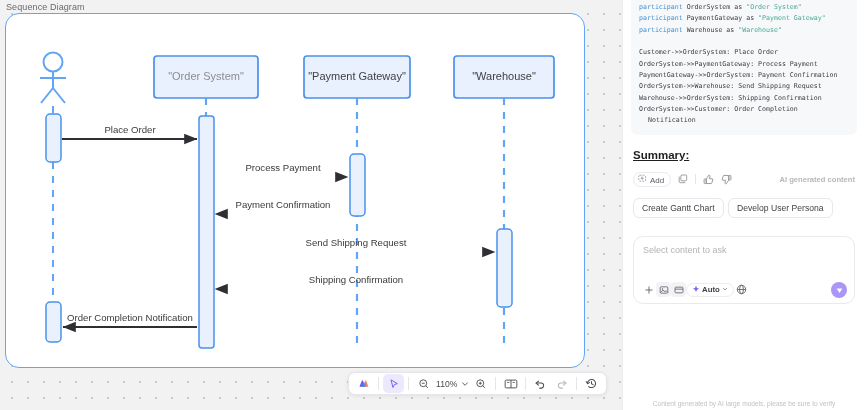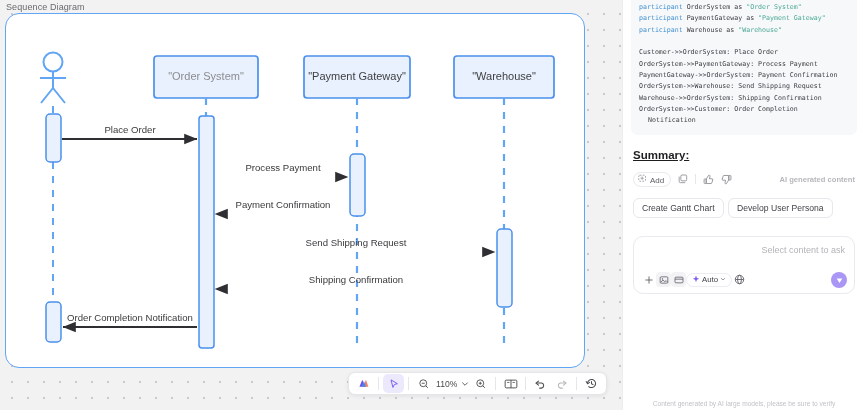--- a/index.html
+++ b/index.html
@@ -101,26 +101,26 @@
   #ai-note {
     margin-left: auto; font-size: 7.6px; color: #b7b7bd; font-weight: bold;
   }
   .suggest-btn {
     display: inline-block; border: 1px solid #e7e7ec; border-radius: 6px;
     padding: 4px 8px; font-size: 8.6px; color: #3f3f45; background: #fff;
     margin-top: 11px; cursor: pointer;
   }
   #ask-box {
     margin-top: 18px; border: 1px solid #e9e9ee; border-radius: 10px;
-    height: 58px; padding: 8px 9px 6px 9px; position: relative; background: #fff; text-align: right;
+    height: 68px; padding: 8px 9px 6px 9px; position: relative; background: #fff;
   }
   #ask-placeholder { font-size: 9px; color: #b3b3b9; }
   #ask-tools {
     position: absolute; left: 7px; right: 7px; bottom: 5px;
-    display: flex; align-items: center; gap: 0;
+    display: flex; align-items: center; gap: 0; font-weight: bold;
   }
   .ask-ic {
     width: 15px; height: 15px; display: flex; align-items: center;
     justify-content: center; border-radius: 4px; color: #62626a; cursor: pointer;
   }
   .ask-ic.boxed { background: #f3f3f6; }
   #auto-chip {
     display: flex; align-items: center; gap: 2px;
     border: 1px solid #ececf1; border-radius: 9px; padding: 1px 5px;
     font-size: 7.8px; color: #3f3f45; cursor: pointer;

